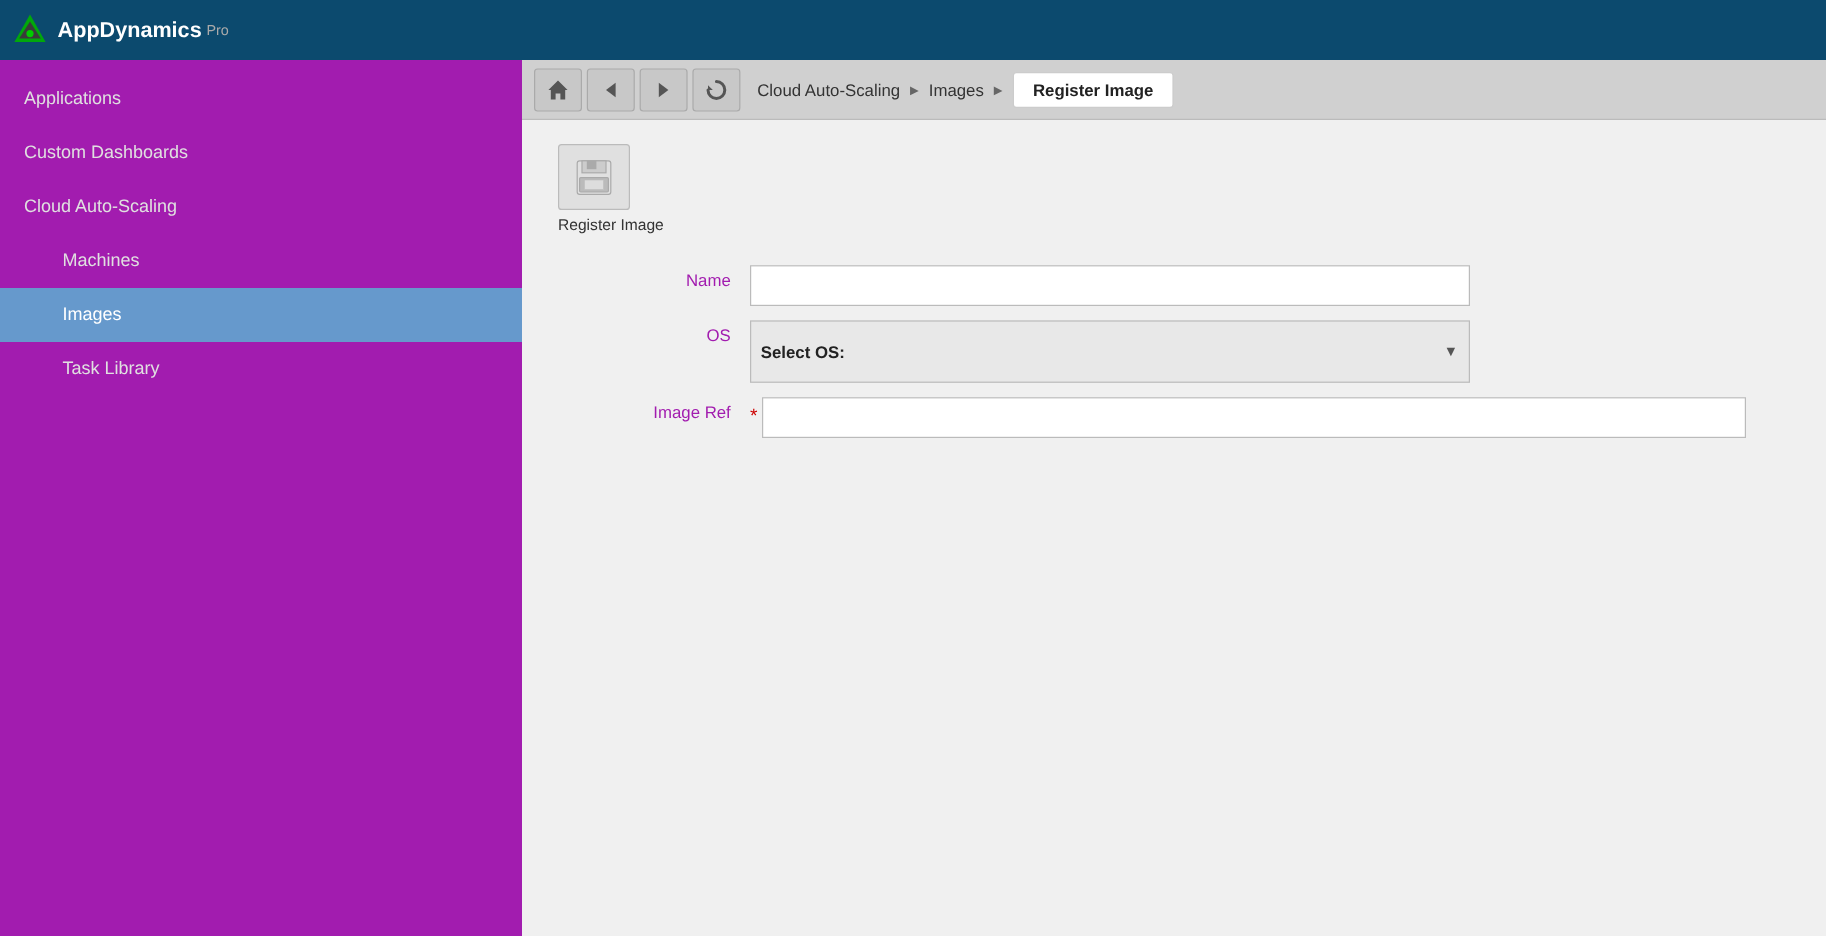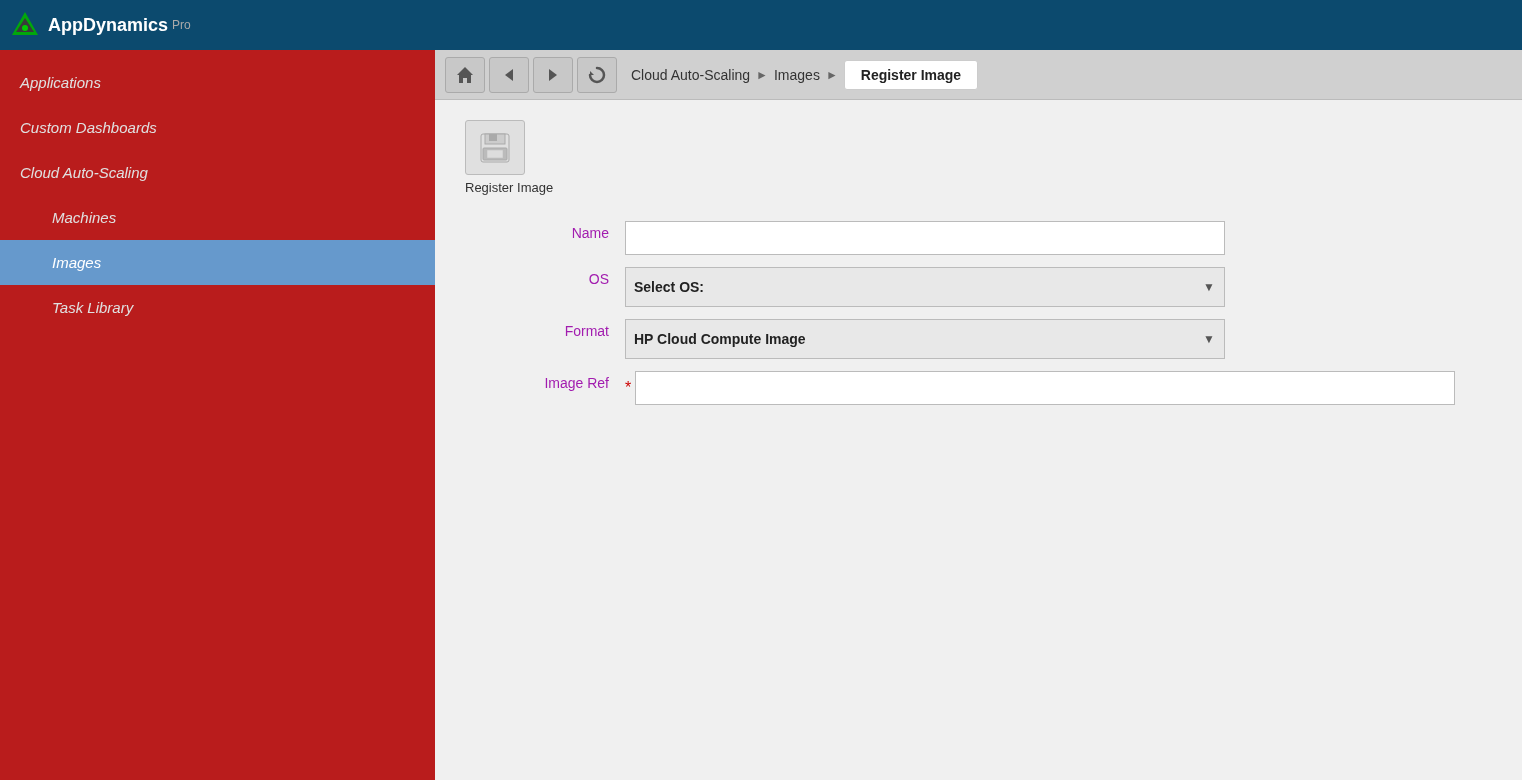--- a/index.html
+++ b/index.html
@@ -37,24 +37,23 @@
     
     .main-layout {
       display: flex;
       flex: 1;
       overflow: hidden;
     }
 
     
     .sidebar {
       width: 435px;
-      background: #b91c1c;
+      background: #a21caf;
       flex-shrink: 0;
       padding-top: 10px;
-      font-style: italic;
     }
     .sidebar-item {
       padding: 14px 20px;
       color: #e0e0e0;
       cursor: pointer;
       font-size: 15px;
     }
     .sidebar-item.active {
       background: #6699cc;
       color: #fff;
@@ -181,21 +180,21 @@
       height: 180px;
       border: 1px solid #bbb;
       background: #fff;
       padding: 4px 8px;
       font-size: 14px;
       resize: none;
       outline: none;
     }
     .form-select {
       width: 600px;
-      height: 40px;
+      height: 52px;
       border: 1px solid #bbb;
       background: #e8e8e8;
       padding: 4px 8px;
       font-size: 14px;
       font-weight: bold;
       color: #222;
       appearance: none;
       -webkit-appearance: none;
       cursor: pointer;
       outline: none;
@@ -325,33 +324,20 @@
               <select class="form-select">
                 <option>Select OS:</option>
                 <option>Linux</option>
                 <option>Windows</option>
               </select>
               <span class="select-arrow">▼</span>
             </div>
           </td>
         </tr>
         <tr>
-          <td class="form-label">Format</td>
-          <td class="form-field">
-            <div class="select-wrapper">
-              <select class="form-select">
-                <option>HP Cloud Compute Image</option>
-                <option>Amazon Machine Image</option>
-                <option>Rackspace Image</option>
-              </select>
-              <span class="select-arrow">▼</span>
-            </div>
-          </td>
-        </tr>
-        <tr>
           <td class="form-label">
             <span>Image Ref</span>
           </td>
           <td class="form-field">
             <div class="image-ref-row">
               <span class="required-star">*</span>
               <input class="image-ref-input" type="text" style="">
             </div>
           </td>
         </tr>

